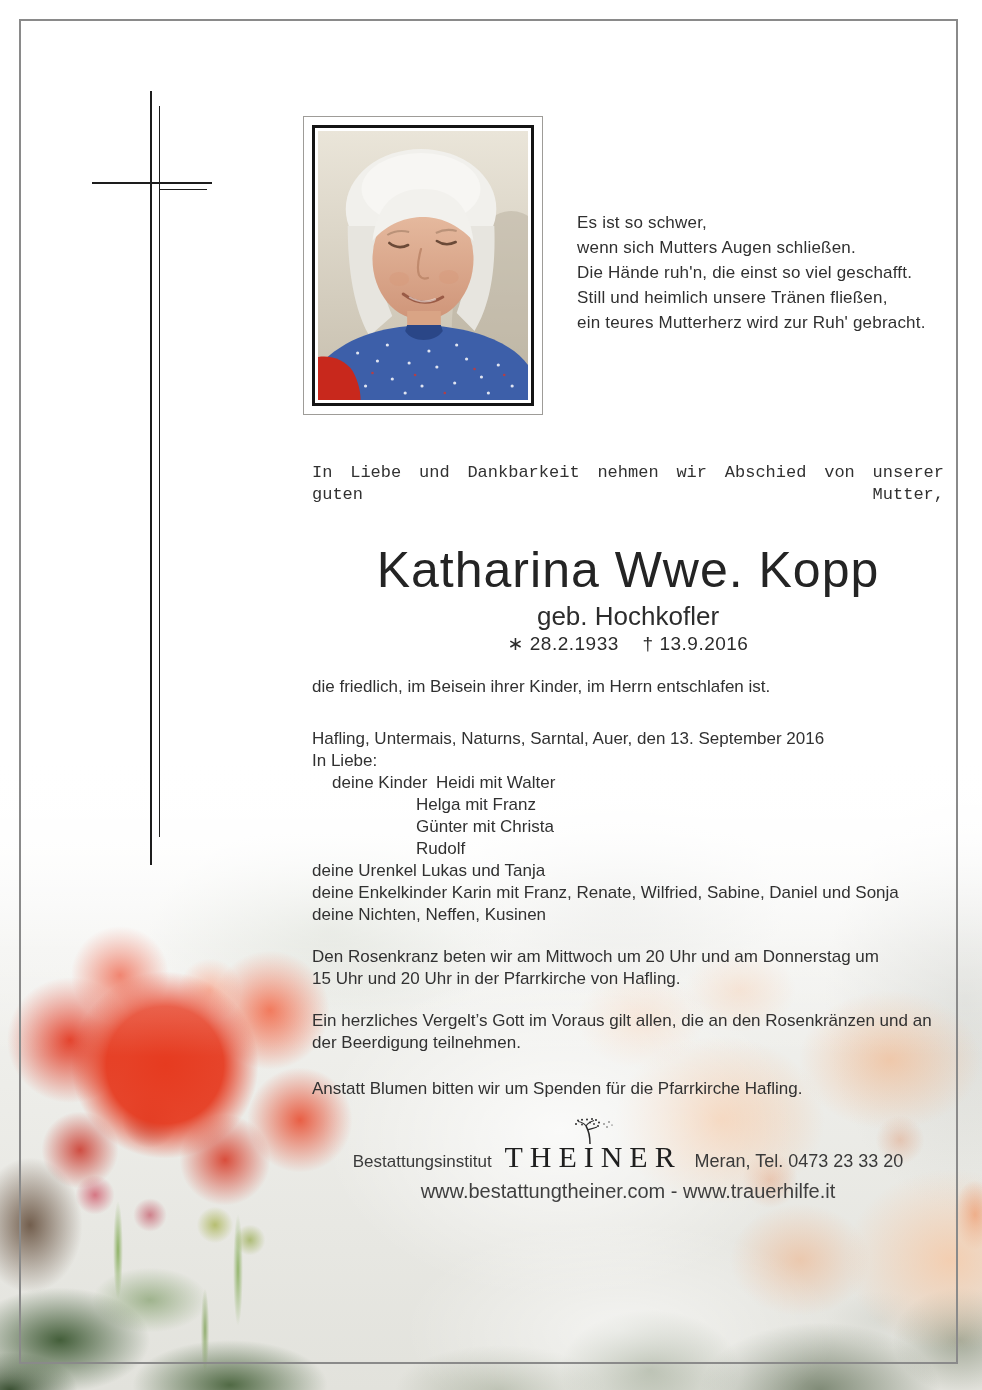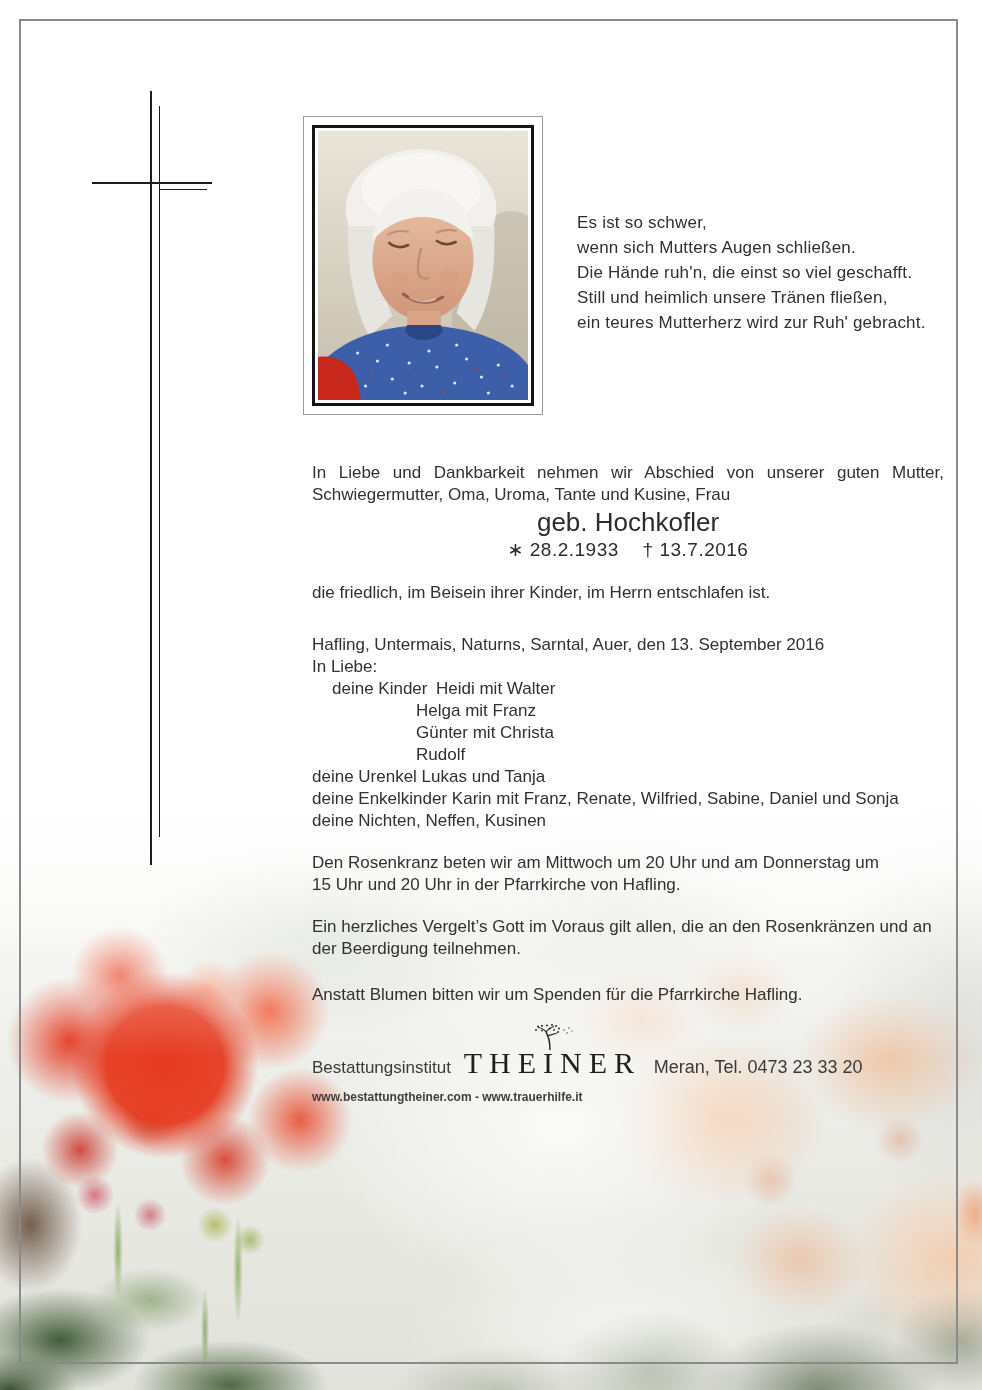--- a/index.html
+++ b/index.html
@@ -84,50 +84,50 @@
     border:3px solid #141414;background:#fff;padding:3px;
   }
   .photo-inner svg{display:block;width:100%;height:100%;}
   
   .poem{
     position:absolute;left:577px;top:210px;z-index:7;
     font-size:17px;line-height:25px;white-space:pre-line;color:#303030;letter-spacing:.2px;
   }
   .col{position:absolute;left:312px;top:0;width:632px;z-index:7;font-size:17px;line-height:22px;color:#313131;}
   .col p,.col h1,.col div.blk{margin:0;}
-  .intro{margin-top:462px !important;}
+  .intro{margin-top:462px !important;font-family:Liberation Mono, monospace;}
   .intro .jline{display:block;text-align:justify;text-align-last:justify;}
   .name{
     margin-top:34px !important;font-size:50px;line-height:60px;font-weight:400;
     text-align:center;color:#242424;letter-spacing:1px;
   }
   .maiden{margin-top:2px;font-size:26px;line-height:32px;text-align:center;color:#2c2c2c;}
   .dates{margin-top:24px;font-size:19px;line-height:24px;text-align:center;color:#2c2c2c;letter-spacing:.5px;}
   .dates .death{margin-left:18px;}
   .p1{margin-top:20px !important;}
   .preline{white-space:pre-line;}
   .funeral{margin-top:22px !important;}
   .place{margin-top:30px !important;}
   .mourners{margin-top:22px;}
   .child-row .lbl{display:inline-block;width:104px;margin-left:20px;}
   .indent{padding-left:104px;}
   .rosary{margin-top:20px !important;}
   .thanks{margin-top:20px !important;}
   .flowers{margin-top:24px !important;}
   
-  .footer{margin-top:36px;text-align:left;color:#3a3a3a;}
+  .footer{margin-top:36px;text-align:center;color:#3a3a3a;}
   .f1{line-height:42px;white-space:nowrap;}
   .f-pre{font-size:17px;}
   .brand{
     position:relative;display:inline-block;margin:0 8px;
     font-family:"Liberation Serif",serif;font-size:30px;letter-spacing:7px;color:#1f1f1f;
   }
   .brand svg{position:absolute;left:70px;top:-18px;}
   .f-suf{font-size:18px;}
-  .f2{font-size:12px;font-weight:700;line-height:20px;color:#3f3f3f;margin-top:-2px;}
+  .f2{font-size:20px;font-weight:400;line-height:20px;color:#3f3f3f;margin-top:-2px;}
 </style>
 </head>
 <body>
 
 <div class="page">
   <div class="bg-flowers"></div>
   <div class="bg-veil"></div>
   <div class="frame"></div>
 
   <div class="cross">
@@ -210,26 +210,26 @@
 
   <div class="poem">Es ist so schwer,
 wenn sich Mutters Augen schließen.
 Die Hände ruh'n, die einst so viel geschafft.
 Still und heimlich unsere Tränen fließen,
 ein teures Mutterherz wird zur Ruh' gebracht.</div>
 
   <main class="col">
     <p class="intro">
       <span class="jline">In Liebe und Dankbarkeit nehmen wir Abschied von unserer guten Mutter,</span>
-      <span>Schwiegermutter, Oma, Uroma, Tante und Kusine, Frau</span>
     </p>
+    <h1 class="name">Katharina Wwe. Kopp</h1>
     <div class="maiden blk">geb. Hochkofler</div>
     <div class="dates blk">
       <span class="birth">∗ 28.2.1933</span>
-      <span class="death">† 13.7.2016</span>
+      <span class="death">† 13.9.2016</span>
     </div>
     <p class="p1">die friedlich, im Beisein ihrer Kinder, im Herrn entschlafen ist.</p>
     <p class="place">Hafling, Untermais, Naturns, Sarntal, Auer, den 13. September 2016</p>
 
     <div class="mourners blk">
       <div>In Liebe:</div>
       <div class="child-row">
         <span class="lbl">deine Kinder</span><span>Heidi mit Walter</span>
       </div>
       <div class="indent">Helga mit Franz</div>

